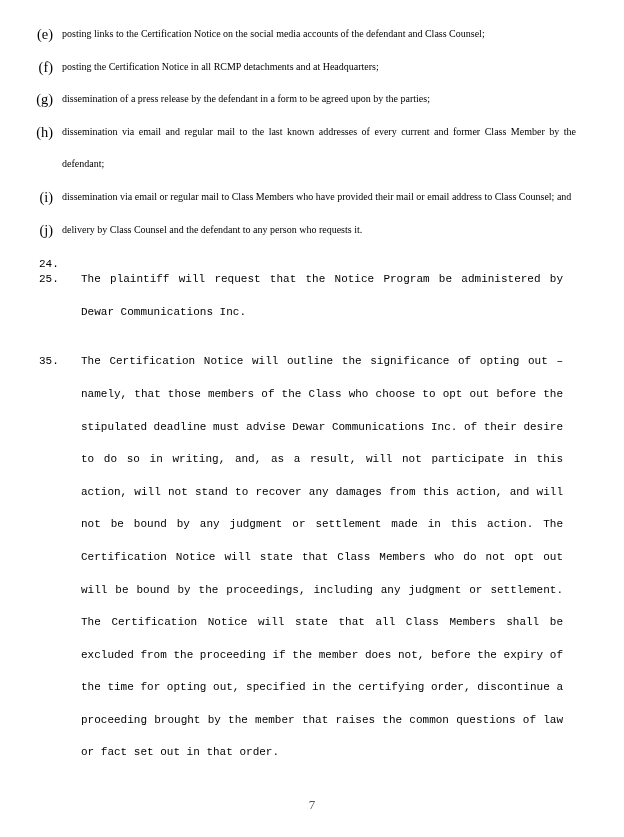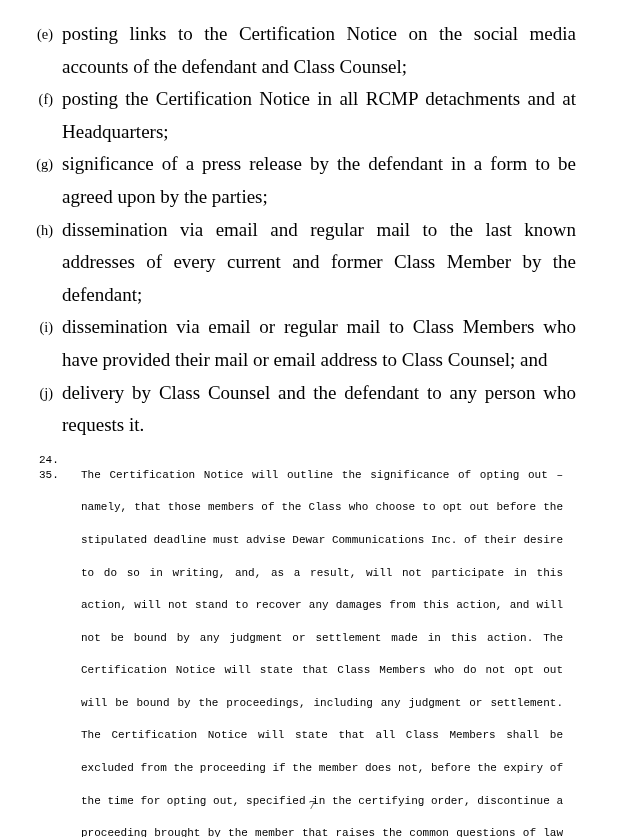--- a/index.html
+++ b/index.html
@@ -33,21 +33,21 @@
     width: 40px;
     flex: 0 0 40px;
     text-align: right;
     padding-right: 9px;
     box-sizing: border-box;
     font-size: 14.4px;
     line-height: 32.6px;
   }
   .sub-item .sub-text {
     flex: 1 1 auto;
-    font-size: 19px;
+    font-size: 10px;
     line-height: 32.6px;
     text-align: justify;
     text-justify: inter-word;
     padding-right: 4px;
   }
   
   .num-para {
     position: relative;
     font-size: 11px;
     line-height: 32.6px;
@@ -89,21 +89,21 @@
     <span class="sub-text">posting links to the Certification Notice on the social media accounts of the defendant and Class Counsel;</span>
   </div>
 
   <div class="sub-item">
     <span class="marker">(f)</span>
     <span class="sub-text">posting the Certification Notice in all RCMP detachments and at Headquarters;</span>
   </div>
 
   <div class="sub-item">
     <span class="marker">(g)</span>
-    <span class="sub-text">significance of a press release by the defendant in a form to be agreed upon by the parties;</span>
+    <span class="sub-text">dissemination of a press release by the defendant in a form to be agreed upon by the parties;</span>
   </div>
 
   <div class="sub-item">
     <span class="marker">(h)</span>
     <span class="sub-text">dissemination via email and regular mail to the last known addresses of every current and former Class Member by the defendant;</span>
   </div>
 
   <div class="sub-item">
     <span class="marker">(i)</span>
     <span class="sub-text">dissemination via email or regular mail to Class Members who have provided their mail or email address to Class Counsel; and</span>
@@ -111,20 +111,24 @@
 
   <div class="sub-item">
     <span class="marker">(j)</span>
     <span class="sub-text"><span class="underlined">delivery</span><span> by Class Counsel and the defendant to any person who requests it.</span></span>
   </div>
 
   <div class="num-para para-24">
     <span class="num">24.</span>
   </div>
 
+  <div class="num-para para-25">
+    <span class="num">25.</span>
+    <span>The plaintiff will request that the Notice Program be administered by Dewar Communications Inc.</span>
+  </div>
 
   <div class="num-para para-26">
     <span class="num">35.</span>
     <span>The Certification Notice will outline the significance of opting out – namely, that those members of the Class who choose to opt out before the stipulated deadline must advise Dewar Communications Inc. of their desire to do so in writing, and, as a result, will not participate in this action, will not stand to recover any damages from this action, and will not be bound by any judgment or settlement made in this action. The Certification Notice will state that Class Members who do not opt out will be bound by the proceedings, including any judgment or settlement. The Certification Notice will state that all Class Members shall be excluded from the proceeding if the member does not, before the expiry of the time for opting out, specified in the certifying order, discontinue a proceeding brought by the member that raises the common questions of law or fact set out in that order.</span>
   </div>
 
   <div class="folio">7</div>
 </div>
 
 </body></html>

